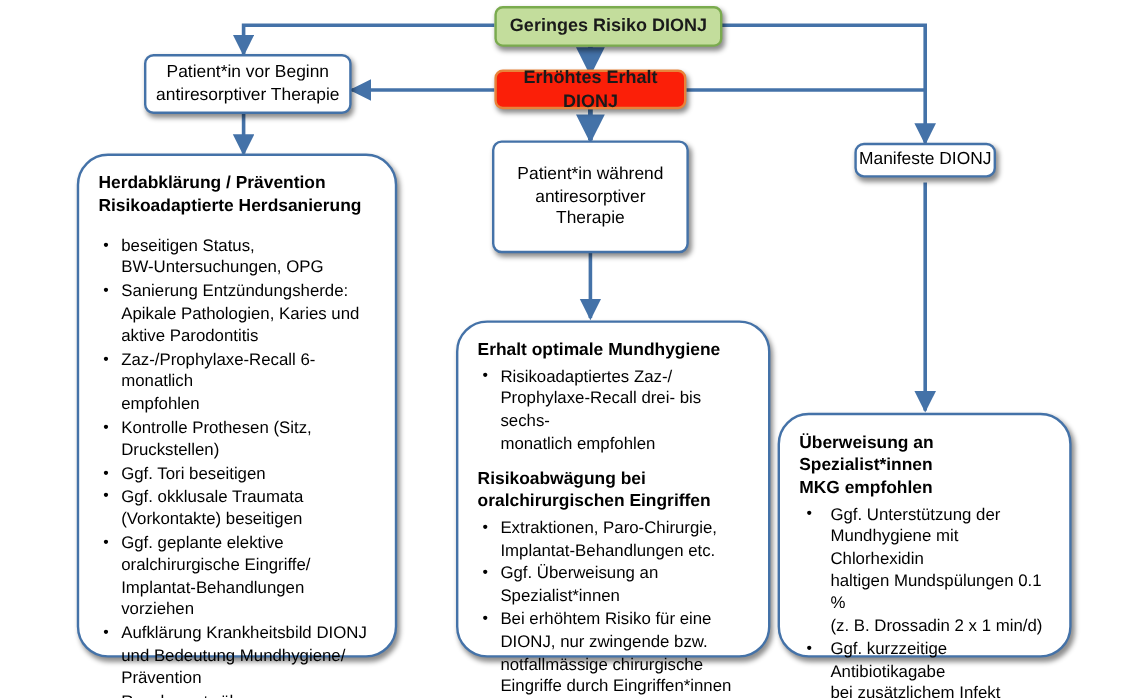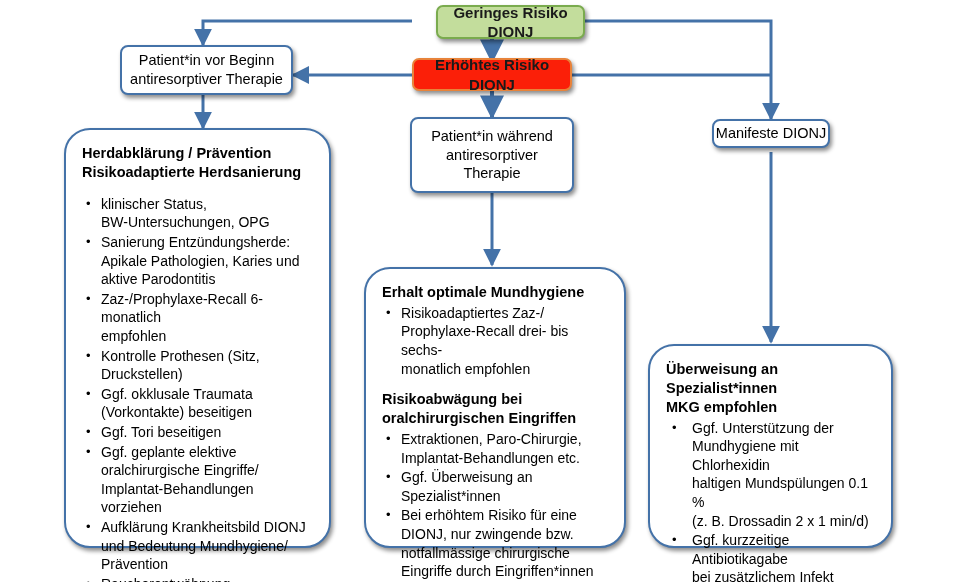--- a/index.html
+++ b/index.html
@@ -131,71 +131,71 @@
 
     <path d="M 492,91 L 492,117" fill="none" stroke="#4472a8" stroke-width="4" marker-end="url(#arrow)"></path>
 
     <path d="M 203,95 L 203,128" fill="none" stroke="#4472a8" stroke-width="3" marker-end="url(#arrow)"></path>
 
     <path d="M 492,193 L 492,265" fill="none" stroke="#4472a8" stroke-width="3" marker-end="url(#arrow)"></path>
 
     <path d="M 771,152 L 771,342" fill="none" stroke="#4472a8" stroke-width="3" marker-end="url(#arrow)"></path>
   </svg>
 
-  <div class="node green pill" style="left:412px; top:5px; width:149px; height:34px;margin-left:24px;">
+  <div class="node green pill" style="left:412px; top:5px; width:190px; height:34px;">
     <span class="node-label">Geringes Risiko DIONJ</span>
   </div>
 
   <div class="node red pill" style="left:412px; top:58px; width:160px; height:33px;">
-    <span class="node-label">Erhöhtes Risiko DIONJ</span>
+    <span class="node-label">Erhöhtes Erhalt DIONJ</span>
   </div>
 
   <div class="node plain pill" style="left:120px; top:45px; width:173px; height:50px;">
     <span class="node-label">Patient*in vor Beginn
 antiresorptiver Therapie</span>
   </div>
 
-  <div class="node plain pill" style="left:410px; top:117px; width:164px; height:76px;">
+  <div class="node plain pill" style="left:410px; top:117px; width:164px; height:94px;">
     <span class="node-label">Patient*in während
 antiresorptiver
 Therapie</span>
   </div>
 
   <div class="node plain pill" style="left:712px; top:119px; width:118px; height:29px;">
     <span class="node-label">Manifeste DIONJ</span>
   </div>
 
   <div class="node panel" style="left:64px; top:128px; width:267px; height:420px;">
     <div class="panel-heading">Herdabklärung / Prävention
 Risikoadaptierte Herdsanierung</div>
     <div class="panel-gap"></div>
     <ul class="bullets">
-      <li>klinischer Status,
+      <li>beseitigen Status,
 BW-Untersuchungen, OPG</li>
       <li>Sanierung Entzündungsherde:
 Apikale Pathologien, Karies und
 aktive Parodontitis</li>
       <li>Zaz-/Prophylaxe-Recall 6-monatlich
 empfohlen</li>
       <li>Kontrolle Prothesen (Sitz,
 Druckstellen)</li>
+      <li>Ggf. Tori beseitigen</li>
       <li>Ggf. okklusale Traumata
 (Vorkontakte) beseitigen</li>
-      <li>Ggf. Tori beseitigen</li>
       <li>Ggf. geplante elektive
 oralchirurgische Eingriffe/
 Implantat-Behandlungen vorziehen</li>
       <li>Aufklärung Krankheitsbild DIONJ
 und Bedeutung Mundhygiene/
 Prävention</li>
       <li>Raucherentwöhnung</li>
     </ul>
   </div>
 
-  <div class="node panel" style="left:364px; top:267px; width:262px; height:281px;">
+  <div class="node panel" style="left:380px; top:267px; width:262px; height:281px;">
     <div class="panel-heading">Erhalt optimale Mundhygiene</div>
     <ul class="bullets">
       <li>Risikoadaptiertes Zaz-/
 Prophylaxe-Recall drei- bis sechs-
 monatlich empfohlen</li>
     </ul>
     <div class="panel-gap"></div>
     <div class="panel-heading">Risikoabwägung bei
 oralchirurgischen Eingriffen</div>
     <ul class="bullets">

